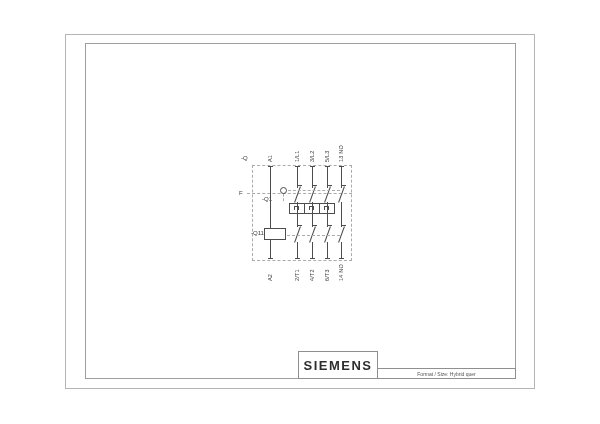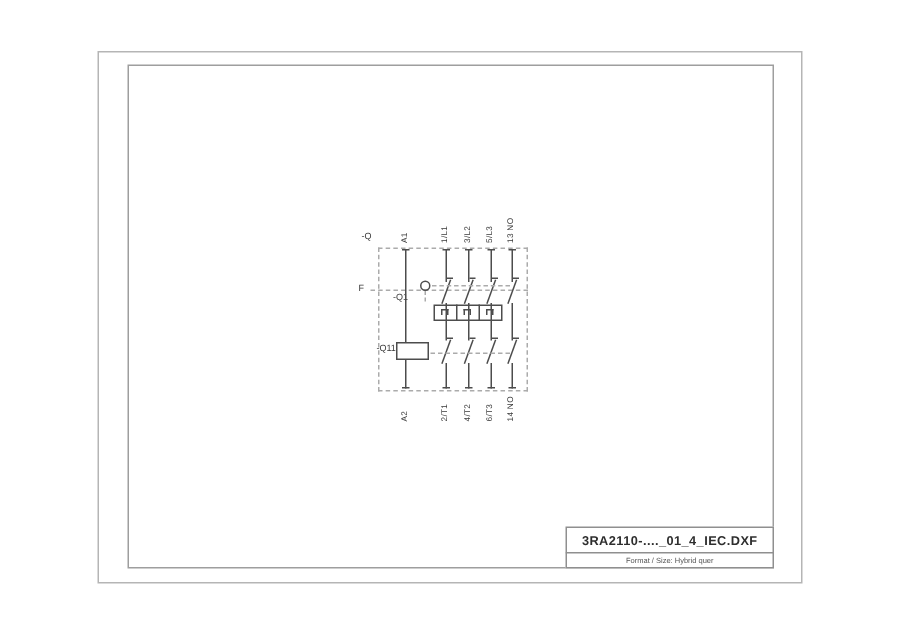--- a/index.html
+++ b/index.html
@@ -30,21 +30,21 @@
   .dev-label{position:absolute;font-size:6px;color:#3a3a3a;white-space:nowrap;}
 </style>
 </head>
 <body>
 
 <div id="page">
 
   <div class="frame outer"></div>
   <div class="frame inner"></div>
 
-  <div class="tb-cell" id="tb-name">3RA2110-...._01_4_IEC.DXF</div>
+  <div class="tb-cell" id="tb-siemens">SIEMENS</div>
   <div class="tb-cell" id="tb-format">Format / Size: Hybrid quer</div>
 
   <div>
 
     <div class="dash-box" style="left:252px;top:165px;width:100px;height:96px;"></div>
     <div class="dash-h" style="left:247px;top:193px;width:105px;"></div>
 
     <div class="dev-label" style="left:241px;top:155px;">-Q</div>
     <div class="dev-label" style="left:239px;top:190px;">F</div>
     <div class="dev-label" style="left:262px;top:196px;">-Q1</div>

